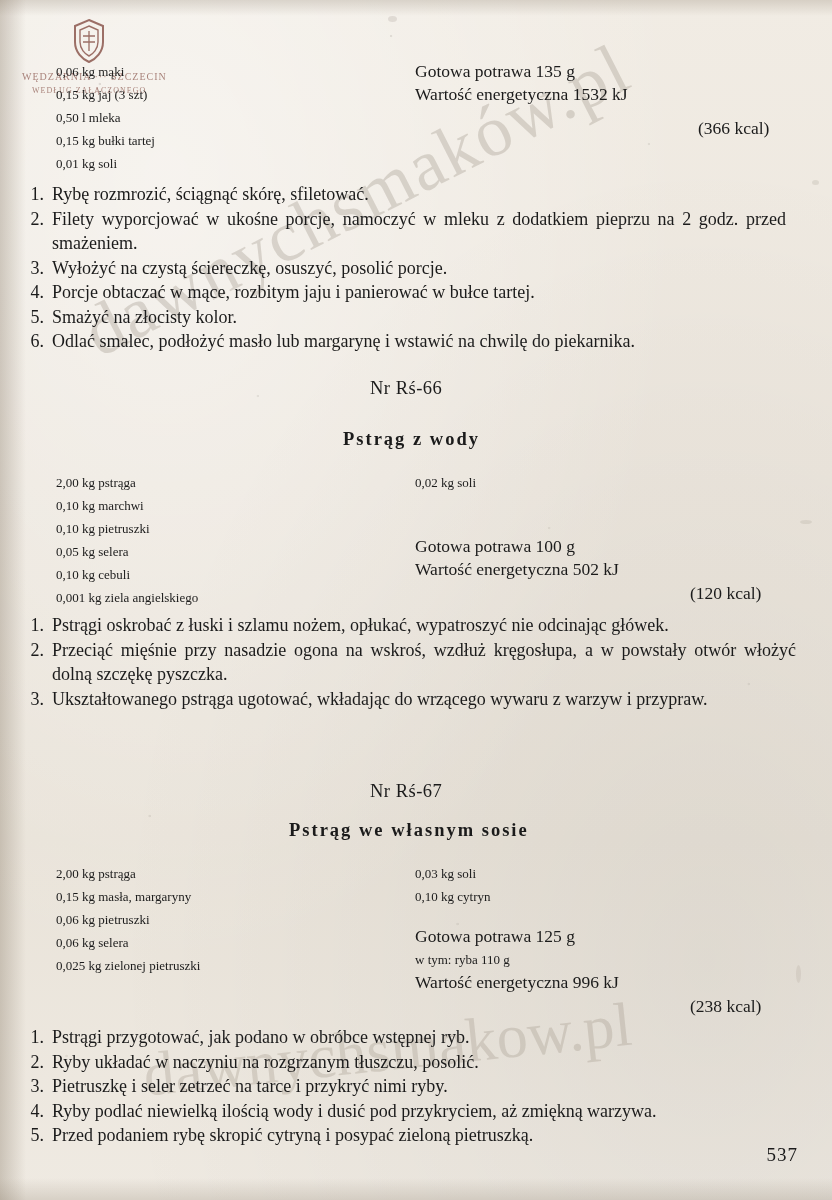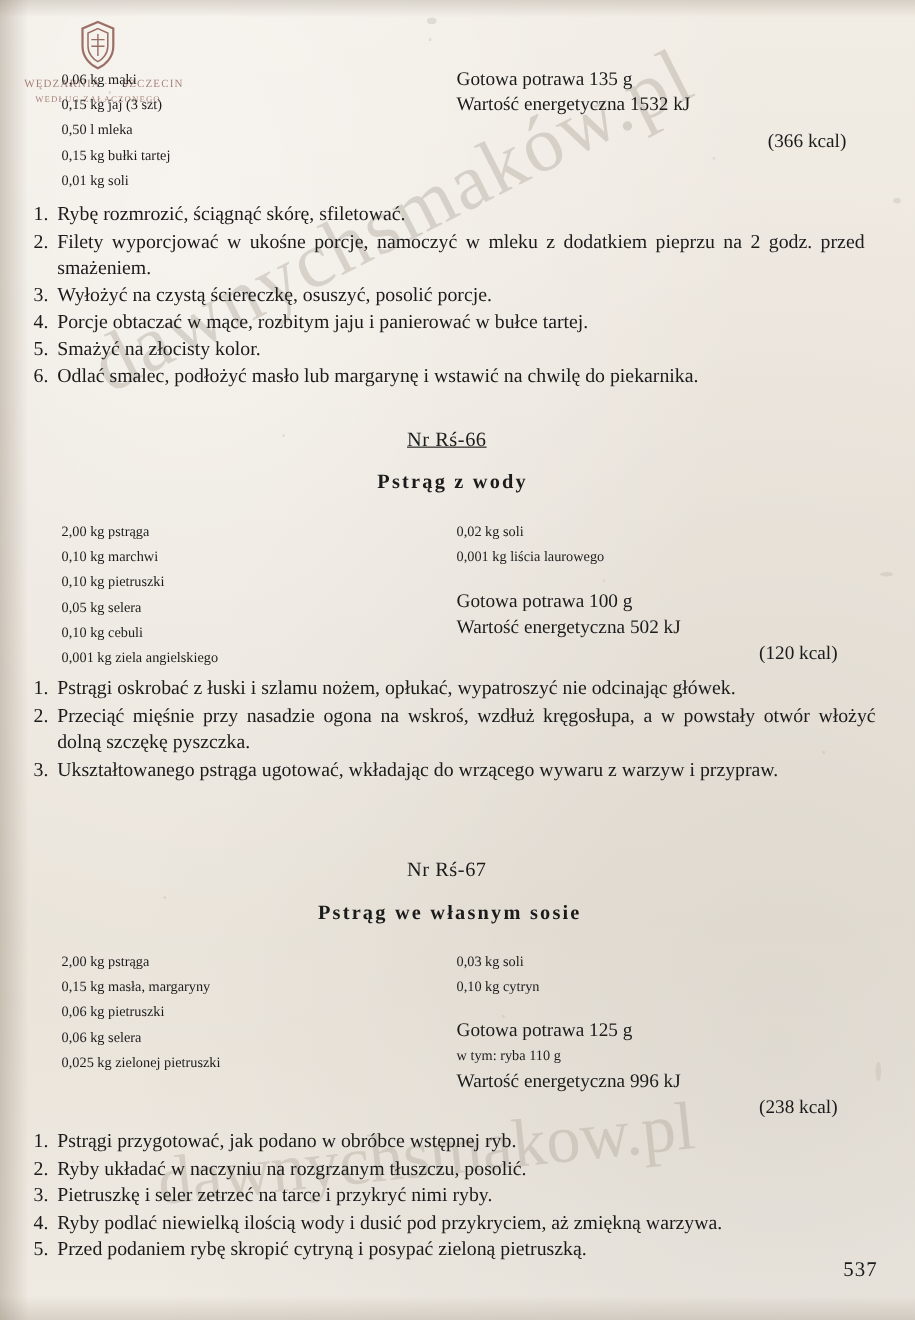--- a/index.html
+++ b/index.html
@@ -241,32 +241,31 @@
       <div class="step">
         <div class="step-num">5.</div>
         <div class="step-text">Smażyć na złocisty kolor.</div>
       </div>
       <div class="step">
         <div class="step-num">6.</div>
         <div class="step-text">Odlać smalec, podłożyć masło lub margarynę i wstawić na chwilę do piekarnika.</div>
       </div>
     </div>
 
-    <div class="recipe-no" style="left:370px; top:390px;text-decoration:underline;">Nr Rś-66</div>
+    <div class="recipe-no" style="left:370px; top:378px;">Nr Rś-66</div>
     <div class="recipe-title" style="left:343px; top:429px;">Pstrąg  z  wody</div>
 
     <div class="abs ing" style="left:56px; top:471px;">2,00 kg pstrąga</div>
     <div class="abs ing" style="left:56px; top:494px;">0,10 kg marchwi</div>
     <div class="abs ing" style="left:56px; top:517px;">0,10 kg pietruszki</div>
     <div class="abs ing" style="left:56px; top:540px;">0,05 kg selera</div>
     <div class="abs ing" style="left:56px; top:563px;">0,10 kg cebuli</div>
     <div class="abs ing" style="left:56px; top:586px;">0,001 kg ziela angielskiego</div>
 
     <div class="abs ing" style="left:415px; top:471px;">0,02   kg soli</div>
-    <div class="abs ing" style="left:415px; top:494px;">0,001 kg liścia laurowego</div>
 
     <div class="abs plain" style="left:415px; top:535px;">Gotowa potrawa 100 g</div>
     <div class="abs plain" style="left:415px; top:558px;">Wartość energetyczna 502 kJ</div>
     <div class="abs plain" style="left:690px; top:582px;">(120 kcal)</div>
 
     <div class="steps" style="left:26px; top:613px; width:770px;">
       <div class="step">
         <div class="step-num">1.</div>
         <div class="step-text">Pstrągi oskrobać z łuski i szlamu nożem, opłukać, wypatroszyć nie odcinając główek.</div>
       </div>

